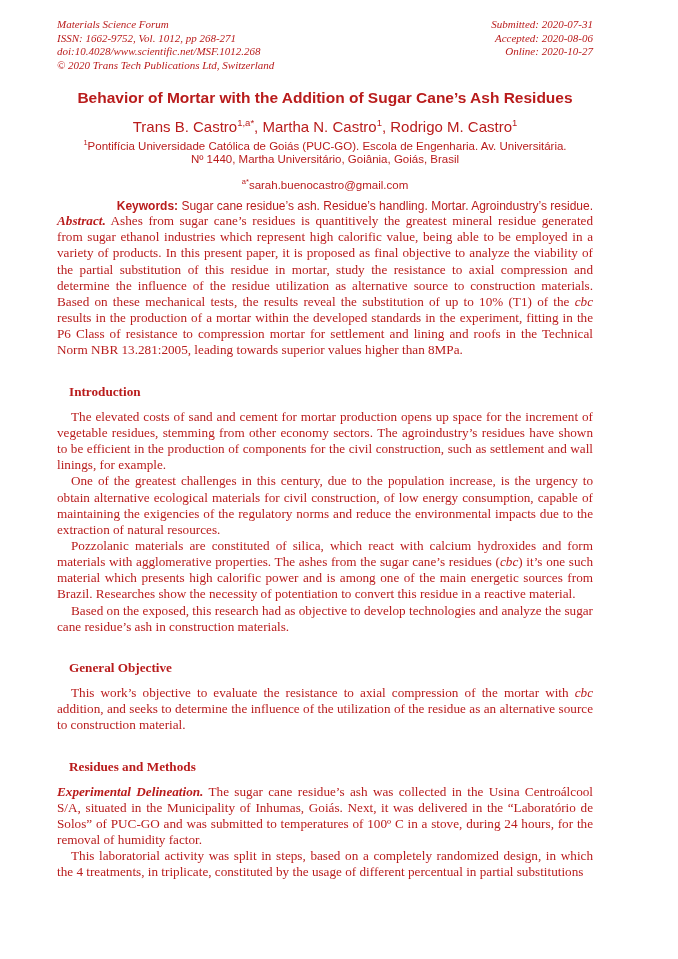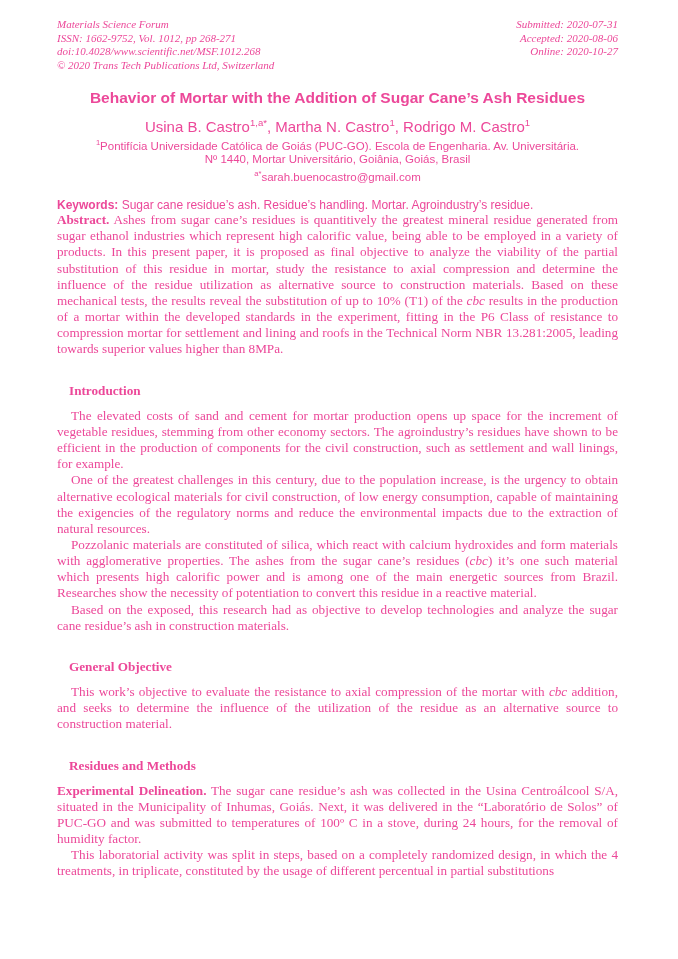--- a/index.html
+++ b/index.html
@@ -1,43 +1,43 @@
 <!DOCTYPE html>
 <html><head>
 <meta charset="utf-8">
 <style>
   html, body { margin:0; padding:0; background:#ffffff; }
   .page {
     position:relative; width:678px; height:959px;
-    background:#ffffff; color:#ec4899; overflow:hidden;
-    box-sizing:border-box; padding:18px 60px 0 57px;
+    background:#ffffff; color:#b91c1c; overflow:hidden;
+    box-sizing:border-box; padding:18px 85px 0 57px;
   }
   
   .pub-header { display:flex; justify-content:space-between;
     font:italic 11px/13.5px "Liberation Serif", serif; }
   .pub-right { text-align:right; }
   
   .paper-title { margin:16px 0 0; font-weight:bold; font-size:15.5px; line-height:19px;
     font-family:"Liberation Sans", sans-serif; text-align:center; }
   .authors { margin-top:6px; font:15px/19px "Liberation Sans", sans-serif; text-align:center; }
   .authors sup { font-size:9.5px;text-align:right; }
   .affiliation { font:11.5px/13.5px "Liberation Sans", sans-serif; text-align:center; }
   .affiliation sup, .email sup { font-size:7.5px; }
-  .email { font:11.5px/13.5px "Liberation Sans", sans-serif; text-align:center; }
-  .keywords { margin-top:14px; font:12px/14px "Liberation Sans", sans-serif; text-align:left; }
+  .email { margin-top:8px; font:11.5px/13.5px "Liberation Sans", sans-serif; text-align:center; }
+  .keywords { margin-top:7px; font:12px/14px "Liberation Sans", sans-serif; text-align:right; }
   .keywords b { font-weight:bold; }
   
   .body { font-size:13.2px; line-height:16.15px; font-family:"Liberation Serif", serif;
     text-align:justify; }
   .body p { margin:0; }
   .body p.indent { text-indent:14px; }
   .abstract { margin-top:23px; }
   .body h2 { font-size:13.2px; line-height:16.15px; font-weight:bold;
     font-family:"Liberation Serif", serif; margin:25px 12px 9px; text-align:left; }
-  .runin { font-weight:bold; }
+  .runin { font-weight:bold;font-style:italic; }
   .it { font-style:italic; }
 </style>
 </head>
 <body>
 
 <div class="page">
 
   <div class="pub-header">
     <div class="pub-left">
       <div>Materials Science Forum</div>
@@ -47,25 +47,25 @@
     </div>
     <div class="pub-right">
       <div>Submitted: 2020-07-31</div>
       <div>Accepted: 2020-08-06</div>
       <div>Online: 2020-10-27</div>
     </div>
   </div>
 
   <h1 class="paper-title">Behavior of Mortar with the Addition of Sugar Cane’s Ash Residues</h1>
 
-  <div class="authors"><span>Usina B. Castro</span><sup>1,a*</sup><span>, </span><span>Martha N. Castro</span><sup>1</sup><span>, </span><span>Rodrigo M. Castro</span><sup>1</sup></div>
+  <div class="authors"><span>Trans B. Castro</span><sup>1,a*</sup><span>, </span><span>Martha N. Castro</span><sup>1</sup><span>, </span><span>Rodrigo M. Castro</span><sup>1</sup></div>
 
   <div class="affiliation">
     <div><sup>1</sup><span>Pontifícia Universidade Católica de Goiás (PUC-GO). Escola de Engenharia. Av. Universitária.</span></div>
-    <div>Nº 1440, Mortar Universitário, Goiânia, Goiás, Brasil</div>
+    <div>Nº 1440, Martha Universitário, Goiânia, Goiás, Brasil</div>
   </div>
 
   <div class="email"><sup>a*</sup><span>sarah.buenocastro@gmail.com</span></div>
 
   <div class="keywords"><b>Keywords:</b><span> Sugar cane residue’s ash. Residue’s handling. Mortar. Agroindustry’s residue.</span></div>
 
   <div class="body">
 
     <p class="abstract"><b class="runin">Abstract.</b><span> Ashes from sugar cane’s residues is quantitively the greatest mineral residue generated from sugar ethanol industries which represent high calorific value, being able to be employed in a variety of products. In this present paper, it is proposed as final objective to analyze the viability of the partial substitution of this residue in mortar, study the resistance to axial compression and determine the influence of the residue utilization as alternative source to construction materials. Based on these mechanical tests, the results reveal the substitution of up to 10% (T1) of the </span><span class="it">cbc</span><span> results in the production of a mortar within the developed standards in the experiment, fitting in the P6 Class of resistance to compression mortar for settlement and lining and roofs in the Technical Norm NBR 13.281:2005, leading towards superior values higher than 8MPa.</span></p>
 

